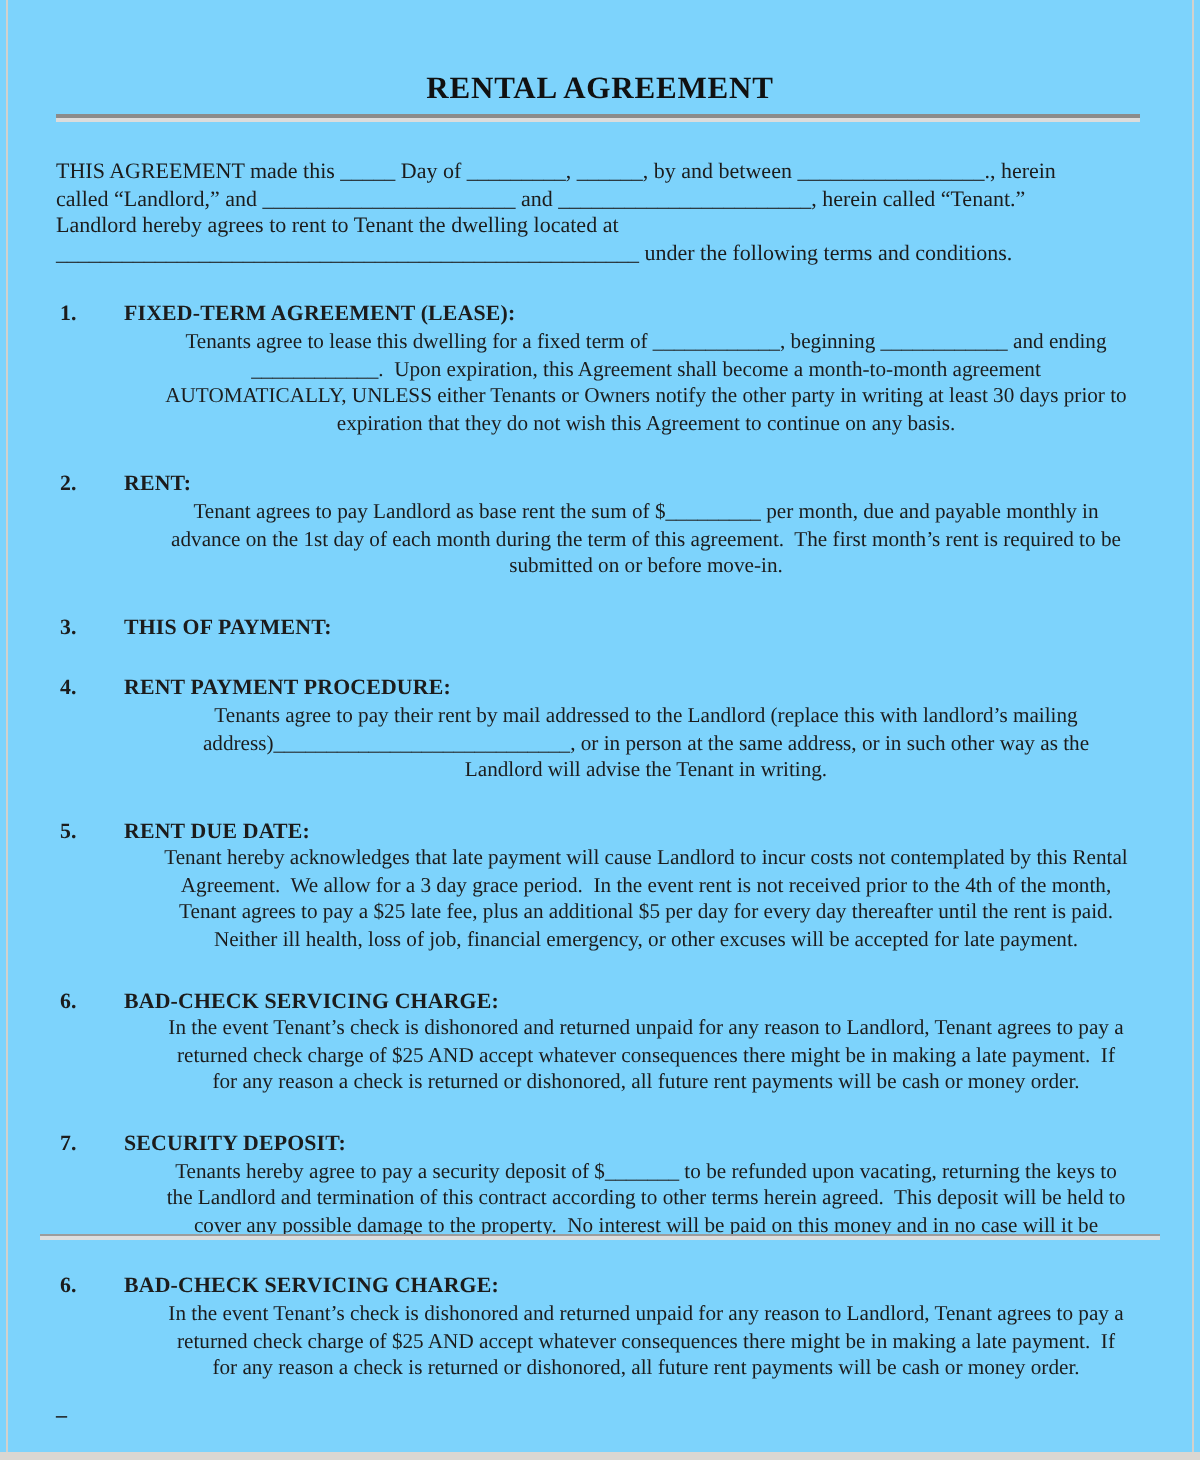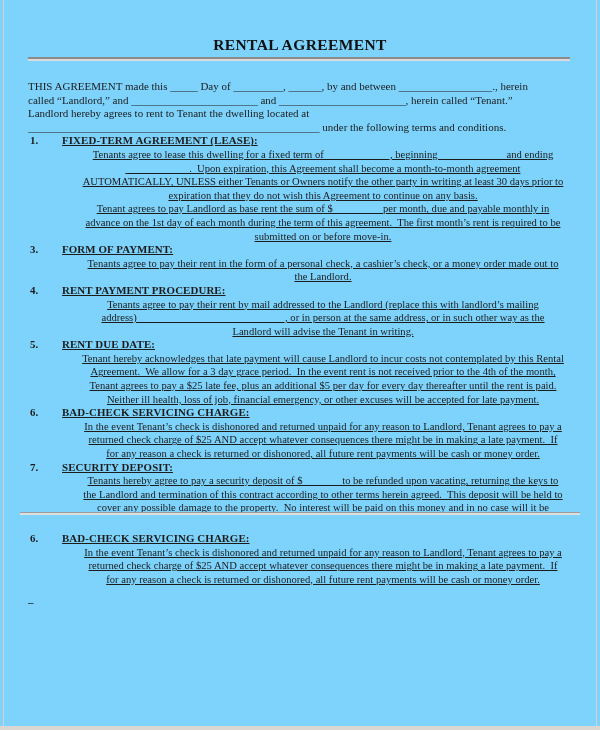--- a/index.html
+++ b/index.html
@@ -48,24 +48,23 @@
     background: #8b8b8b;
     border-bottom: 2px solid #dcdcdc;
   }
   .intro {
     margin: 19px 20px 0 28px;
     font-size: 11px;
     line-height: 13.6px;
     white-space: pre;
   }
   .section {
-    margin: 0 16px 0 30px;
+    margin: 17px 16px 0 30px;
     font-size: 10.6px;
     line-height: 13.6px;
-    text-decoration: underline;
   }
   .sec-num {
     display: inline-block;
     width: 32px;
     font-weight: bold;
     font-size: 10.9px;
   }
   .sec-head {
     font-weight: bold;
     font-size: 10.9px;
@@ -110,29 +109,28 @@
 
   <div class="section">
     <div><span class="sec-num">1.</span><span class="sec-head">FIXED-TERM AGREEMENT (LEASE):</span></div>
     <div class="sec-body">Tenants agree to lease this dwelling for a fixed term of ____________, beginning ____________ and ending
 ____________.  Upon expiration, this Agreement shall become a month-to-month agreement
 AUTOMATICALLY, UNLESS either Tenants or Owners notify the other party in writing at least 30 days prior to
 expiration that they do not wish this Agreement to continue on any basis.</div>
   </div>
 
   <div class="section">
+    <div><span class="sec-num">2.</span><span class="sec-head">RENT:</span></div>
     <div class="sec-body">Tenant agrees to pay Landlord as base rent the sum of $_________ per month, due and payable monthly in
 advance on the 1st day of each month during the term of this agreement.  The first month’s rent is required to be
 submitted on or before move-in.</div>
   </div>
 
   <div class="section">
-    <div><span class="sec-num">3.</span><span class="sec-head">FORM OF PAYMENT:</span></div>
-    <div class="sec-body">Tenants agree to pay their rent in the form of a personal check, a cashier’s check, or a money order made out to
-the Landlord.</div>
+    <div><span class="sec-num">3.</span><span class="sec-head">THIS OF PAYMENT:</span></div>
   </div>
 
   <div class="section">
     <div><span class="sec-num">4.</span><span class="sec-head">RENT PAYMENT PROCEDURE:</span></div>
     <div class="sec-body">Tenants agree to pay their rent by mail addressed to the Landlord (replace this with landlord’s mailing
 address)____________________________, or in person at the same address, or in such other way as the
 Landlord will advise the Tenant in writing.</div>
   </div>
 
   <div class="section">

